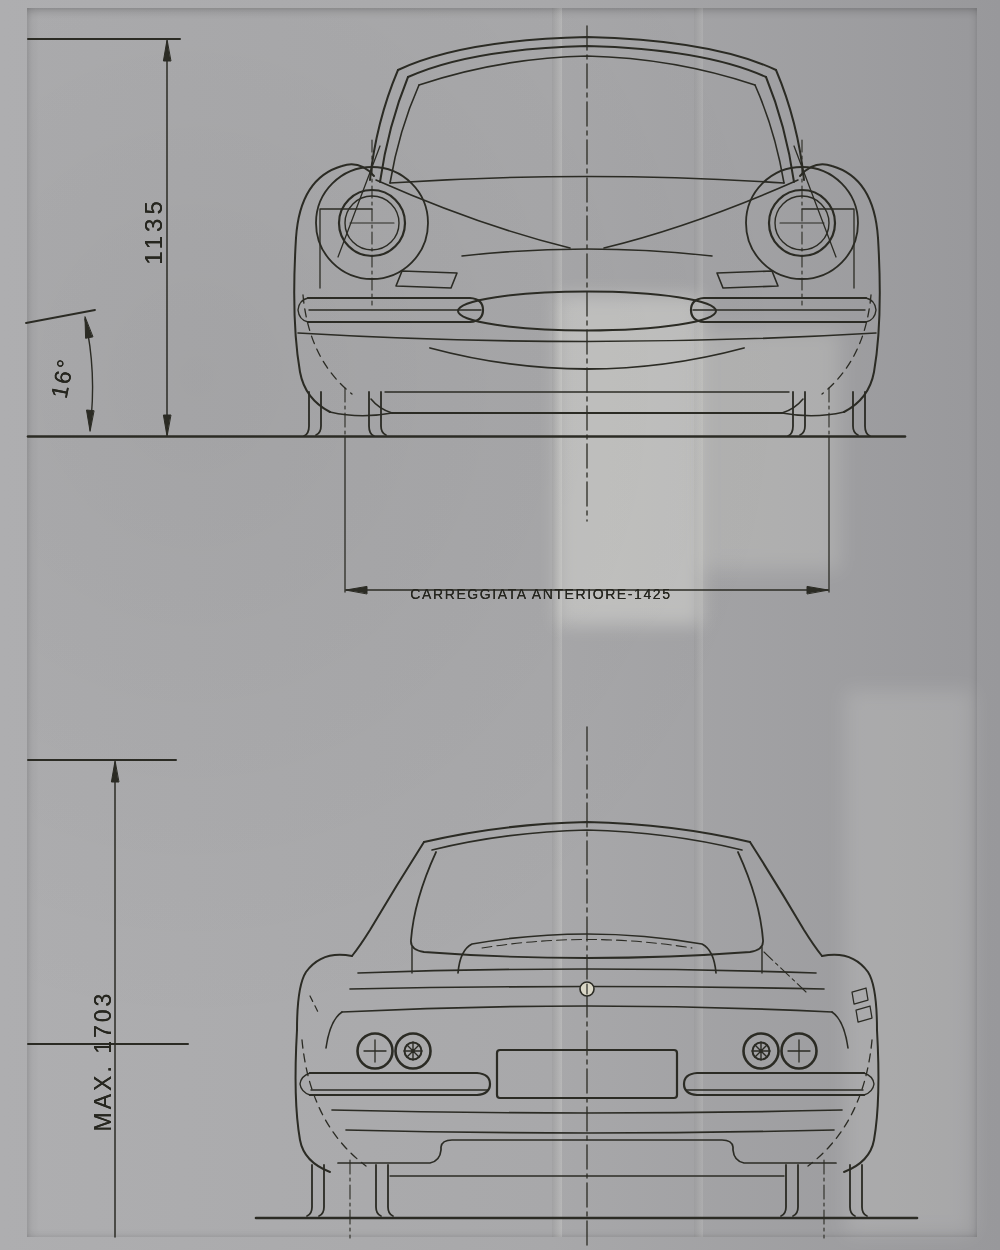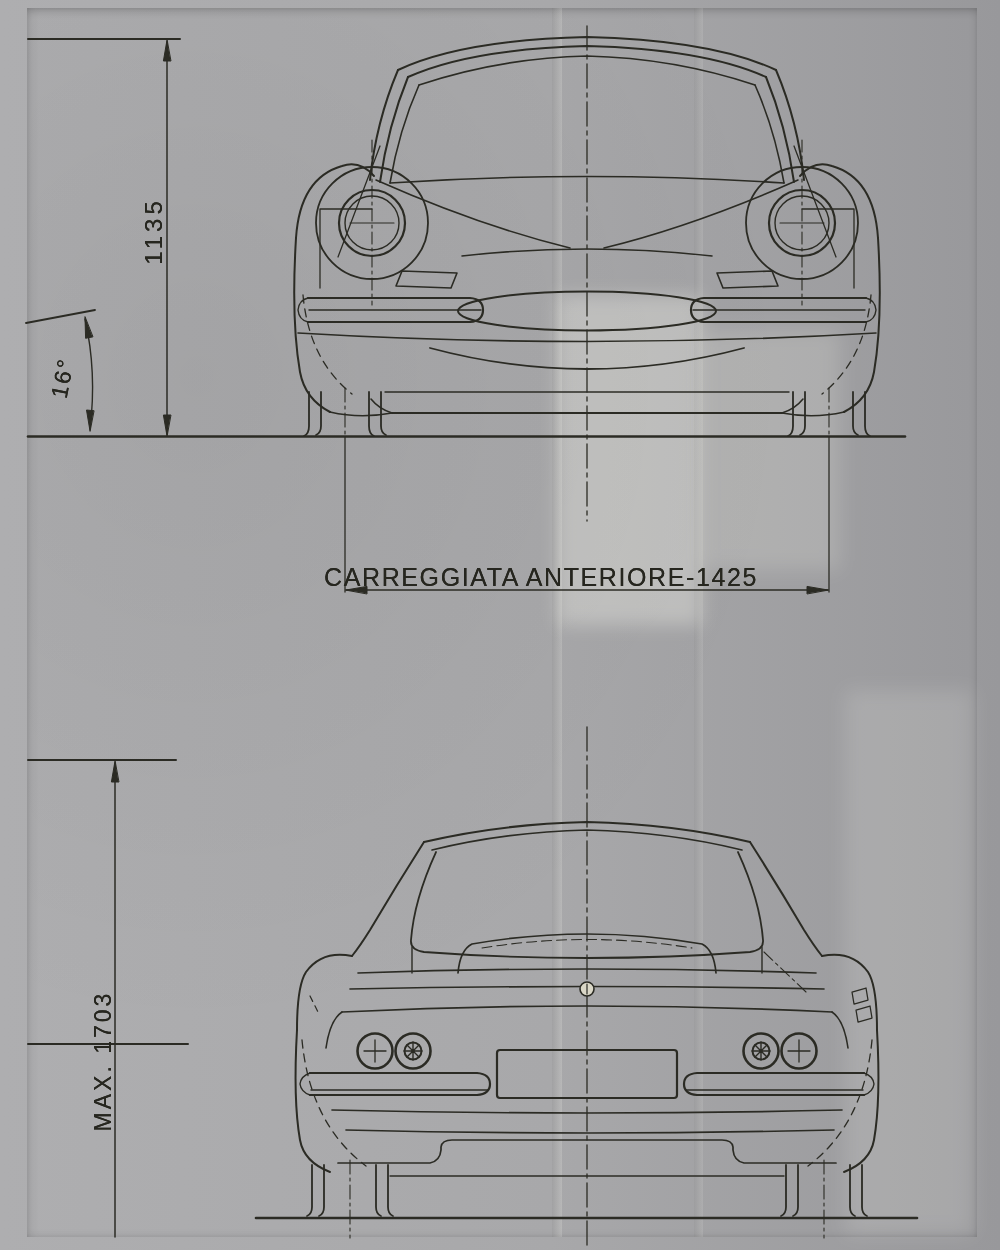--- a/index.html
+++ b/index.html
@@ -33,21 +33,21 @@
   svg *{stroke-linecap:round;stroke-linejoin:round;}
   .dim-label{
     position:absolute;color:#26261f;white-space:nowrap;
     font-family:"Liberation Sans",sans-serif;
     text-shadow:0 0 .5px #26261f;
   }
   #lbl-1135{left:154px;top:231px;font-size:24px;letter-spacing:4px;
     transform:translate(-50%,-50%) rotate(-90deg);}
   #lbl-16{left:63px;top:378px;font-size:23px;letter-spacing:2px;
     transform:translate(-50%,-50%) rotate(-79deg);}
-  #lbl-track{left:541px;top:577px;font-size:25px;letter-spacing:1.6px;
+  #lbl-track{left:541px;top:594px;font-size:14px;letter-spacing:1.6px;
     transform:translate(-50%,-50%);}
   #lbl-max{left:103px;top:1061px;font-size:23px;letter-spacing:3px;
     transform:translate(-50%,-50%) rotate(-90deg);}
 </style>
 </head>
 <body>
 
 <div class="paper"></div>
 <div class="shade fold1"></div>
 <div class="shade fold2"></div>

